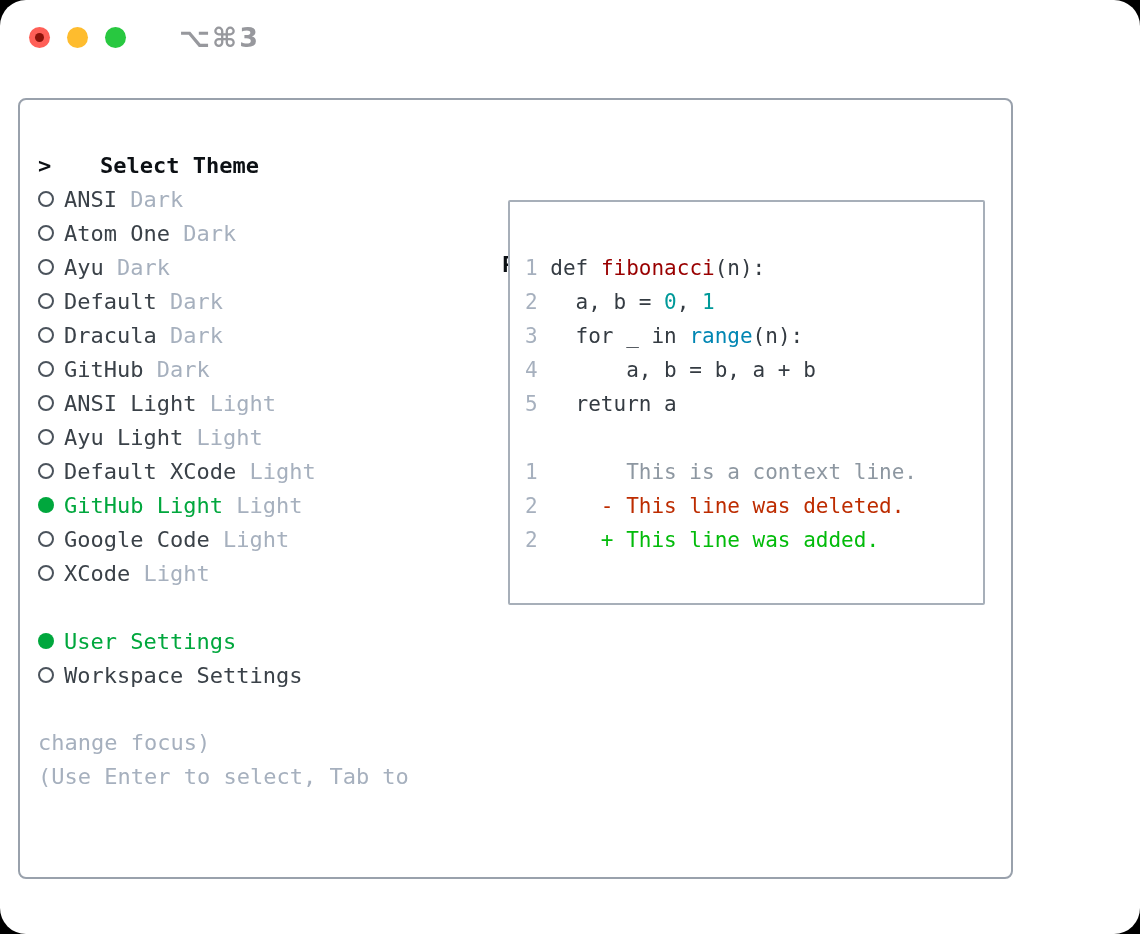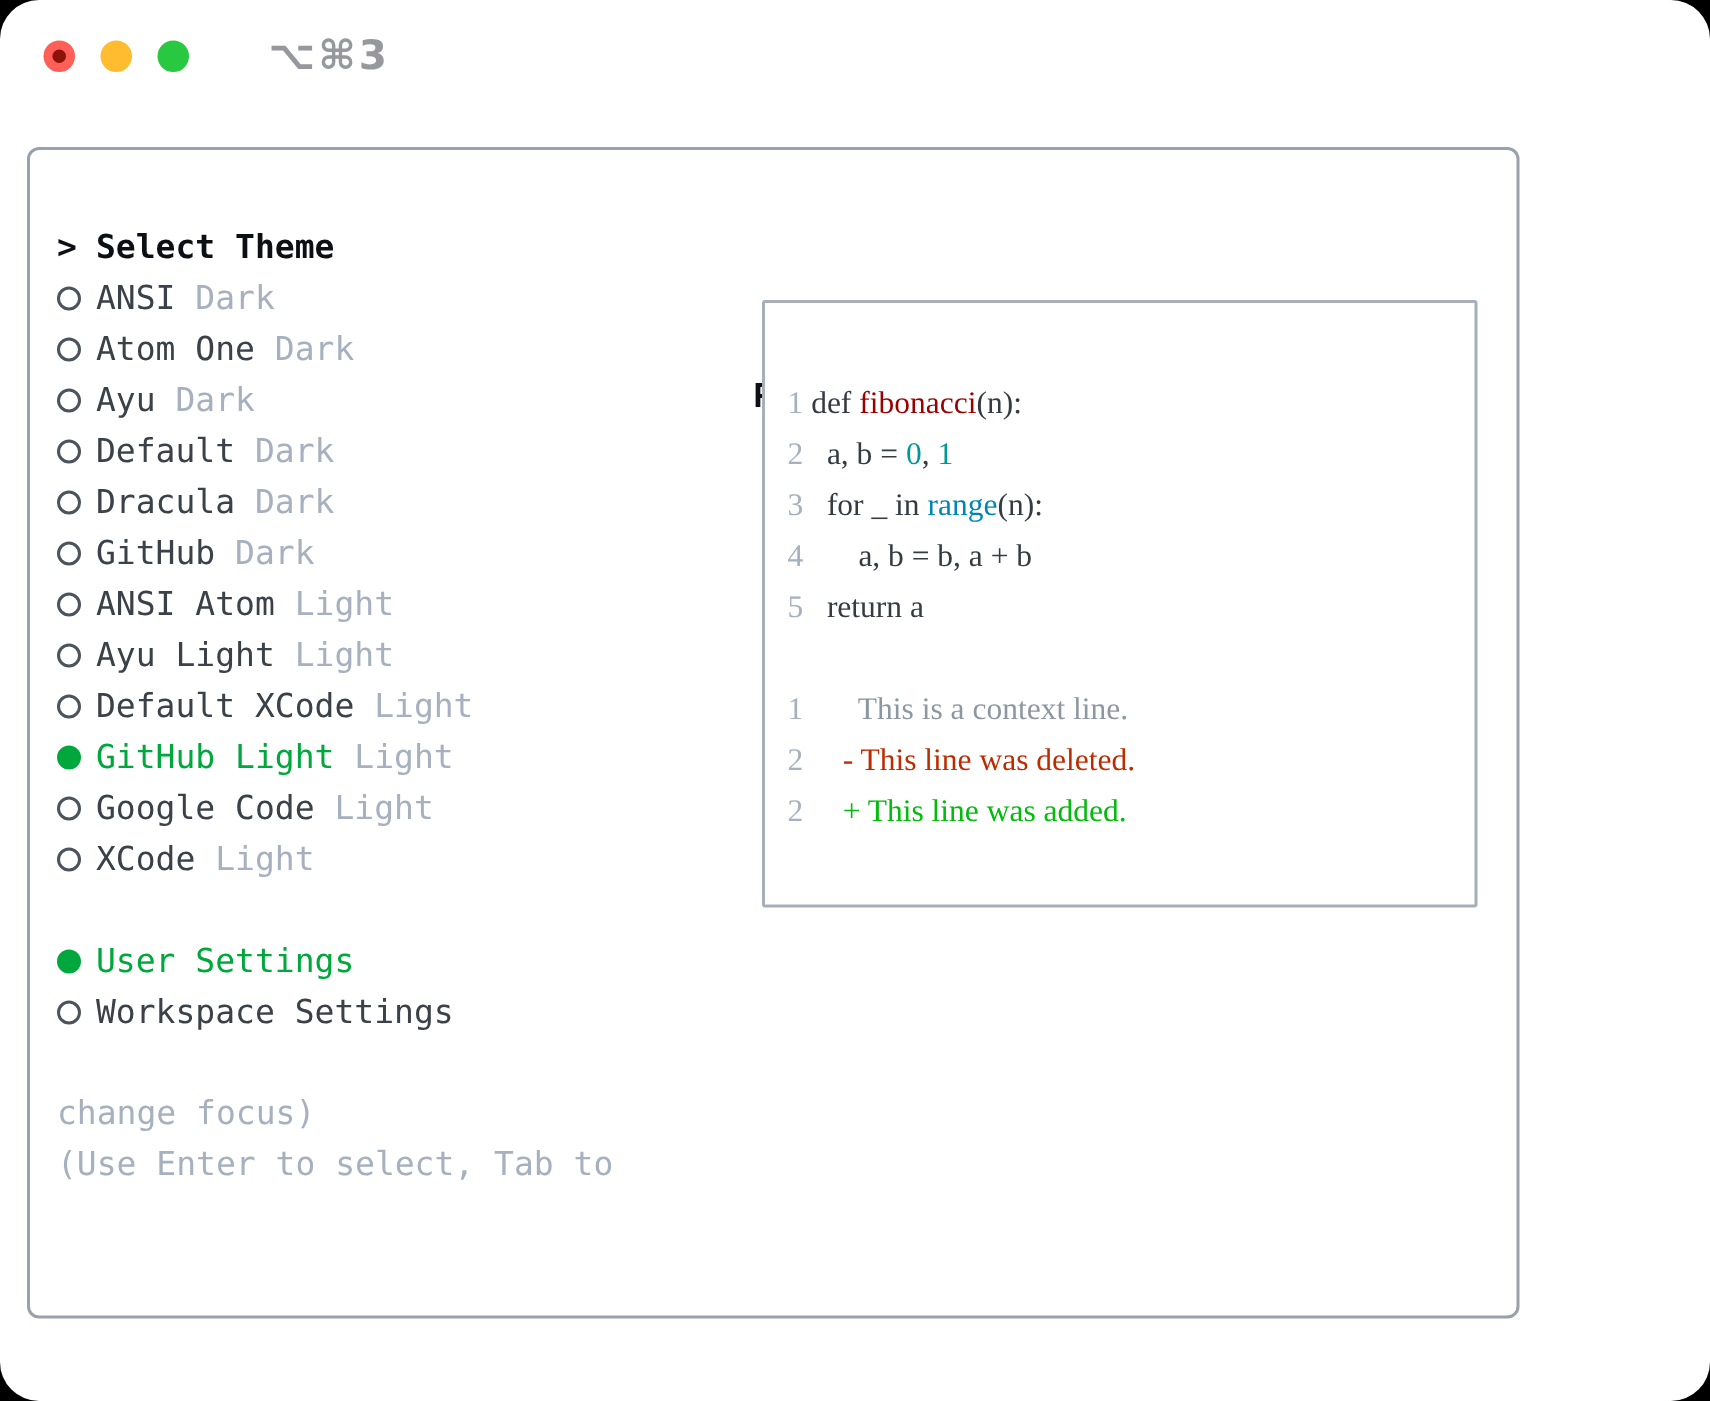--- a/index.html
+++ b/index.html
@@ -33,34 +33,34 @@
     box-sizing:border-box; border:2px solid var(--panel_border); border-radius:8px;
     background:#fff;}
   
   .left-col{position:absolute; left:0; top:48px; width:470px;}
   .row{display:flex; align-items:center; height:34px; padding-left:18px;
     font-size:22px; color:var(--text_dark); white-space:pre;}
   .marker{width:26px; flex:none; display:flex; align-items:center;}
   .cursor{font-weight:bold; color:var(--text_header);}
   .radio{width:12px; height:12px; border:2px solid var(--radio_outline); border-radius:50%; box-sizing:content-box;}
   .radio-on{width:16px; height:16px; border-radius:50%; background:var(--accent_green);}
-  .hdr{font-weight:bold; color:var(--text_header);}
+  .hdr{font-weight:bold; color:var(--text_header);margin-left:36px;}
   .hdr2{color:var(--text_header);}
   .sel{color:var(--accent_green);}
   .tag{color:var(--muted);text-align:right;}
   .spacer{height:34px;}
   .help{padding-left:18px; font-size:22px; line-height:34px; color:var(--muted); white-space:pre;}
   
   .preview-title{position:absolute; left:482px; top:148px; height:34px; line-height:34px;
     font-size:22px; font-weight:bold; color:var(--text_header);}
   .preview-box{position:absolute; left:488px; top:100px; width:477px; height:405px;
     box-sizing:border-box; border:2px solid var(--preview_border); border-radius:2px; background:#fff;}
   .code{margin:0; padding:49px 0 0 15px; font-family:"DejaVu Sans Mono", monospace;
     font-size:21px; line-height:34px;}
-  .code-line{height:34px; white-space:pre;font-family:Liberation Serif, serif;}
+  .code-line{height:34px; white-space:pre;}
   .c-ln{color:var(--line_number);}
   .c-code{color:var(--code_default);}
   .c-func{color:var(--func_red);}
   .c-num{color:var(--number_teal);}
   .c-builtin{color:var(--builtin_blue);}
   .c-ctx{color:var(--context_gray);}
   .c-del{color:var(--deleted_red);}
   .c-add{color:var(--added_green);text-align:center;}
 </style>
 </head>
@@ -83,21 +83,21 @@
         <span class="hdr">Select Theme</span>
       </div>
 
       <div>
           <div class="row"><span class="marker"><span class="radio"></span></span><span>ANSI</span><span class="tag"> Dark</span></div>
           <div class="row"><span class="marker"><span class="radio"></span></span><span>Atom One</span><span class="tag"> Dark</span></div>
           <div class="row"><span class="marker"><span class="radio"></span></span><span>Ayu</span><span class="tag"> Dark</span></div>
           <div class="row"><span class="marker"><span class="radio"></span></span><span>Default</span><span class="tag"> Dark</span></div>
           <div class="row"><span class="marker"><span class="radio"></span></span><span>Dracula</span><span class="tag"> Dark</span></div>
           <div class="row"><span class="marker"><span class="radio"></span></span><span>GitHub</span><span class="tag"> Dark</span></div>
-          <div class="row"><span class="marker"><span class="radio"></span></span><span>ANSI Atom</span><span class="tag"> Light</span></div>
+          <div class="row"><span class="marker"><span class="radio"></span></span><span>ANSI Light</span><span class="tag"> Light</span></div>
           <div class="row"><span class="marker"><span class="radio"></span></span><span>Ayu Light</span><span class="tag"> Light</span></div>
           <div class="row"><span class="marker"><span class="radio"></span></span><span>Default XCode</span><span class="tag"> Light</span></div>
           <div class="row"><span class="marker"><span class="radio-on"></span></span><span class="sel">GitHub Light</span><span class="tag"> Light</span></div>
           <div class="row"><span class="marker"><span class="radio"></span></span><span>Google Code</span><span class="tag"> Light</span></div>
           <div class="row"><span class="marker"><span class="radio"></span></span><span>XCode</span><span class="tag"> Light</span></div>
         </div>
 
       <div class="spacer"></div>
 
 

